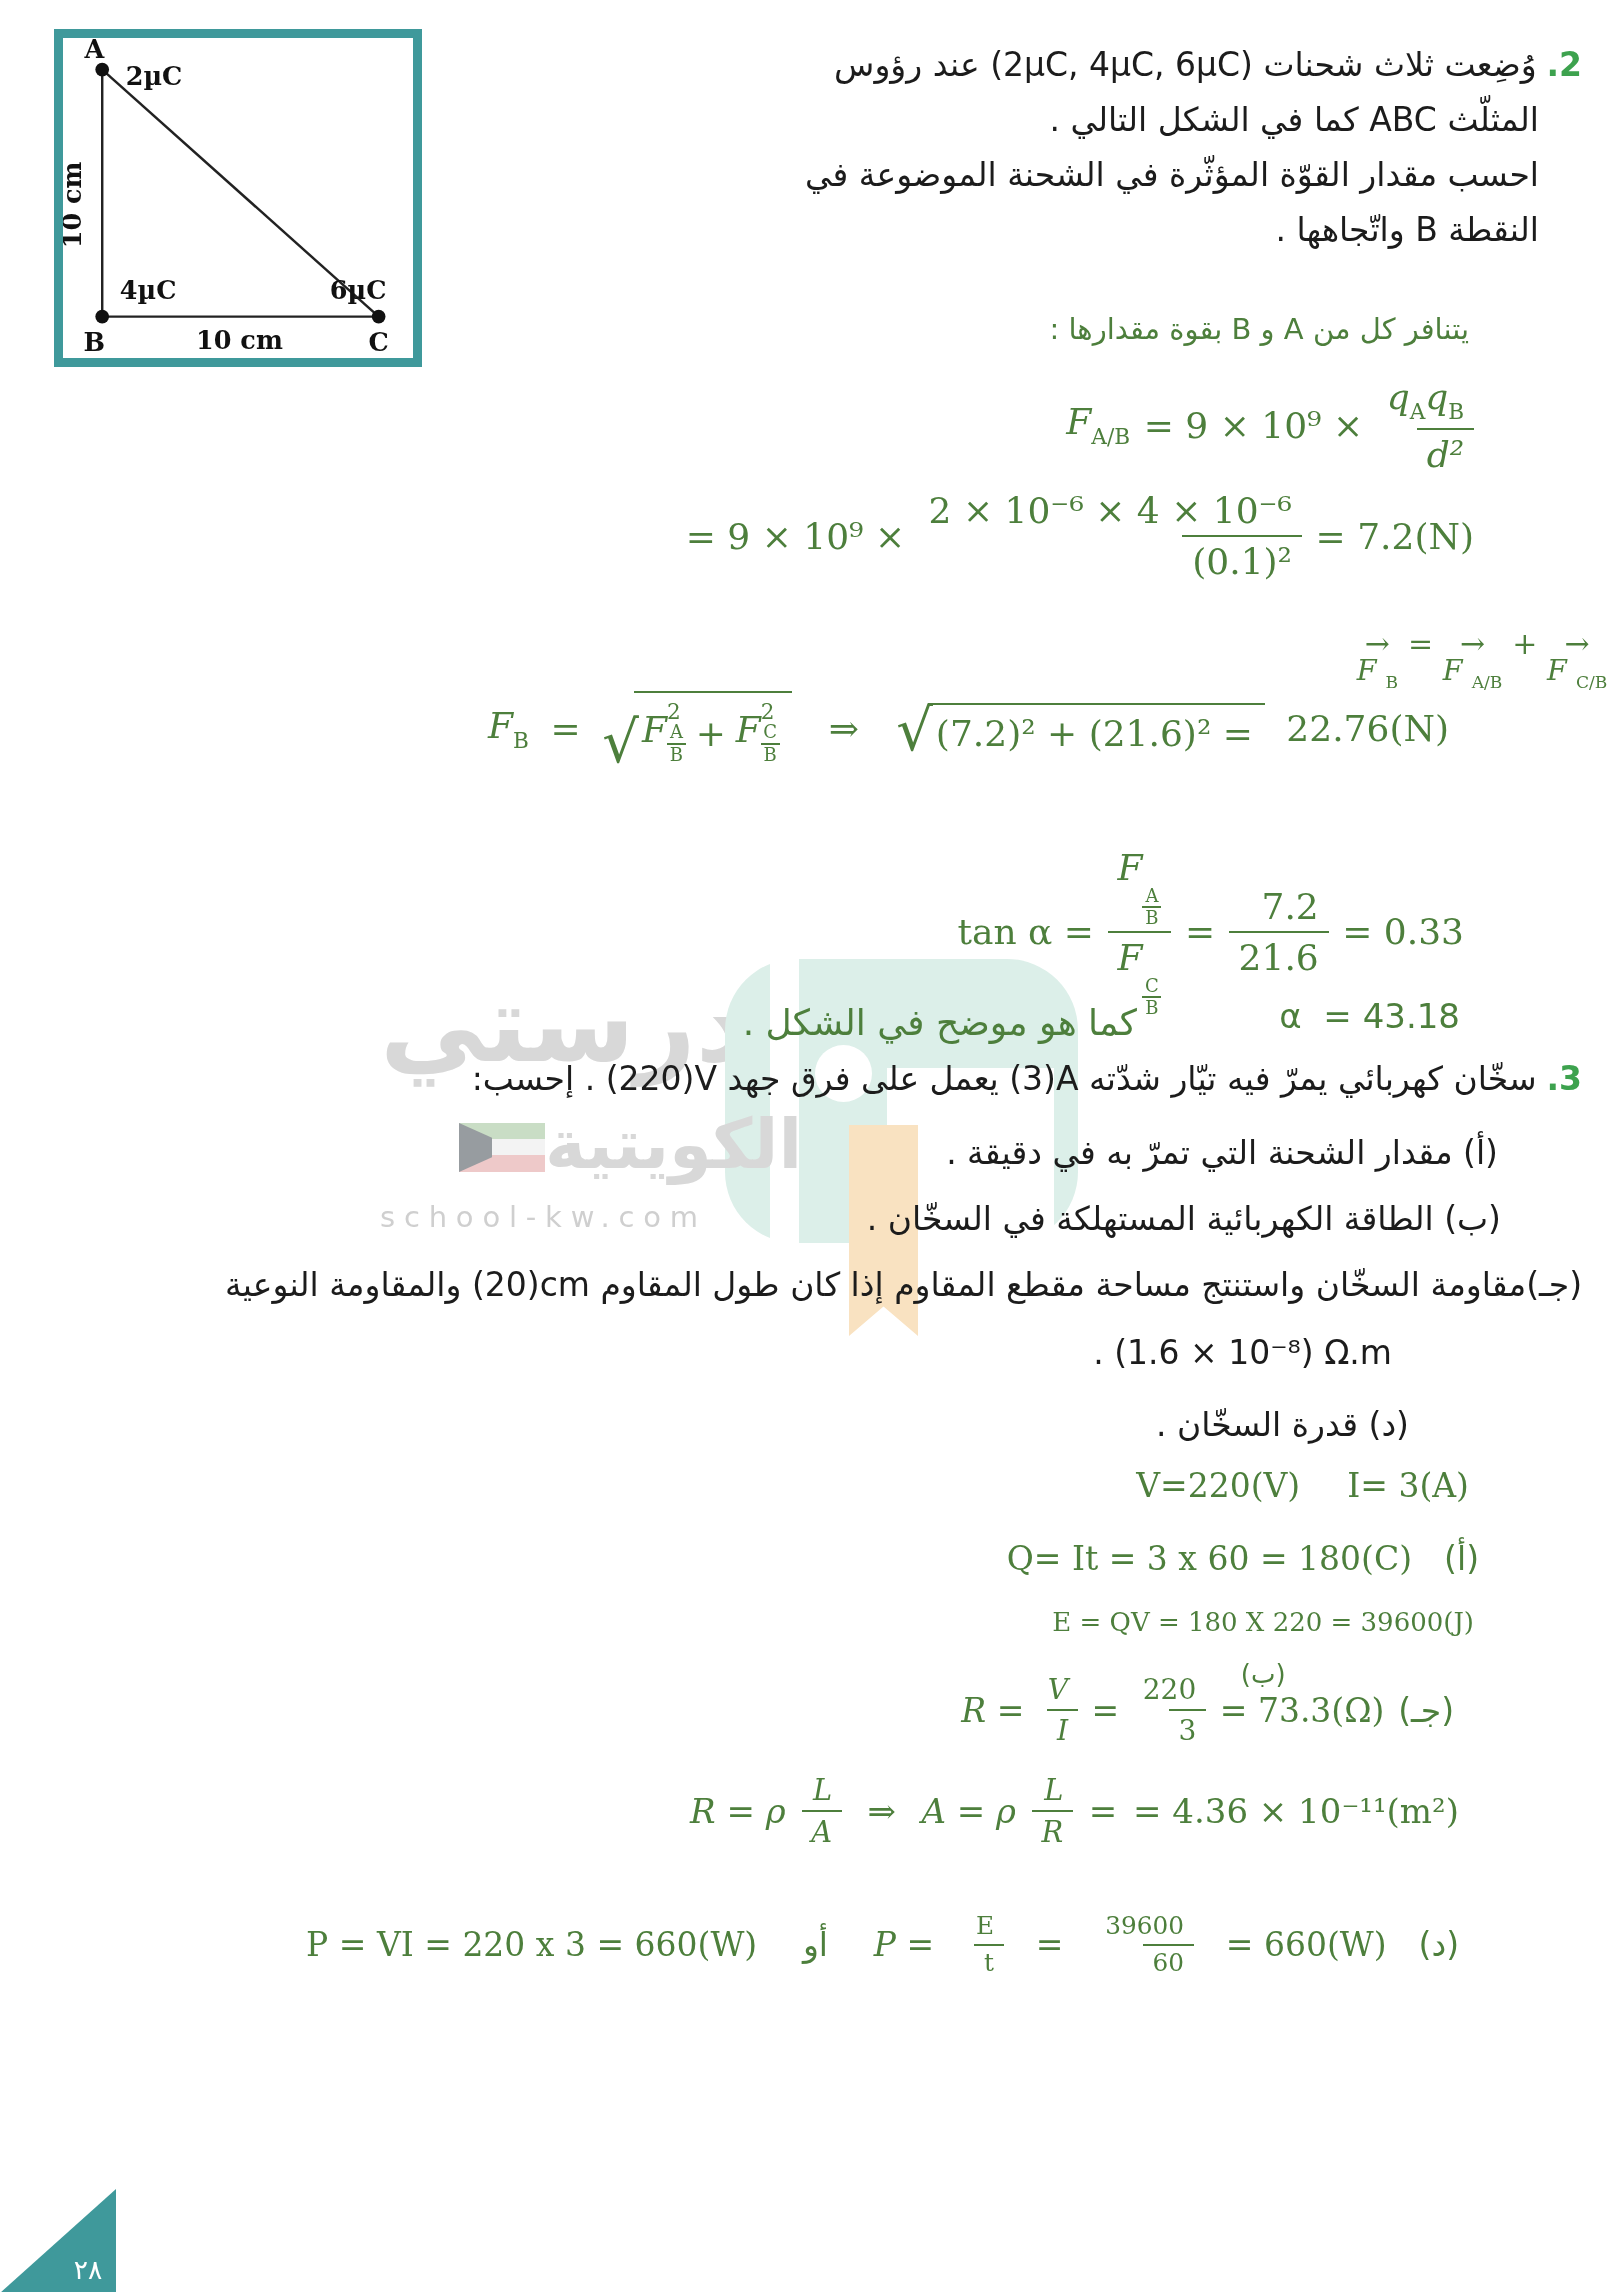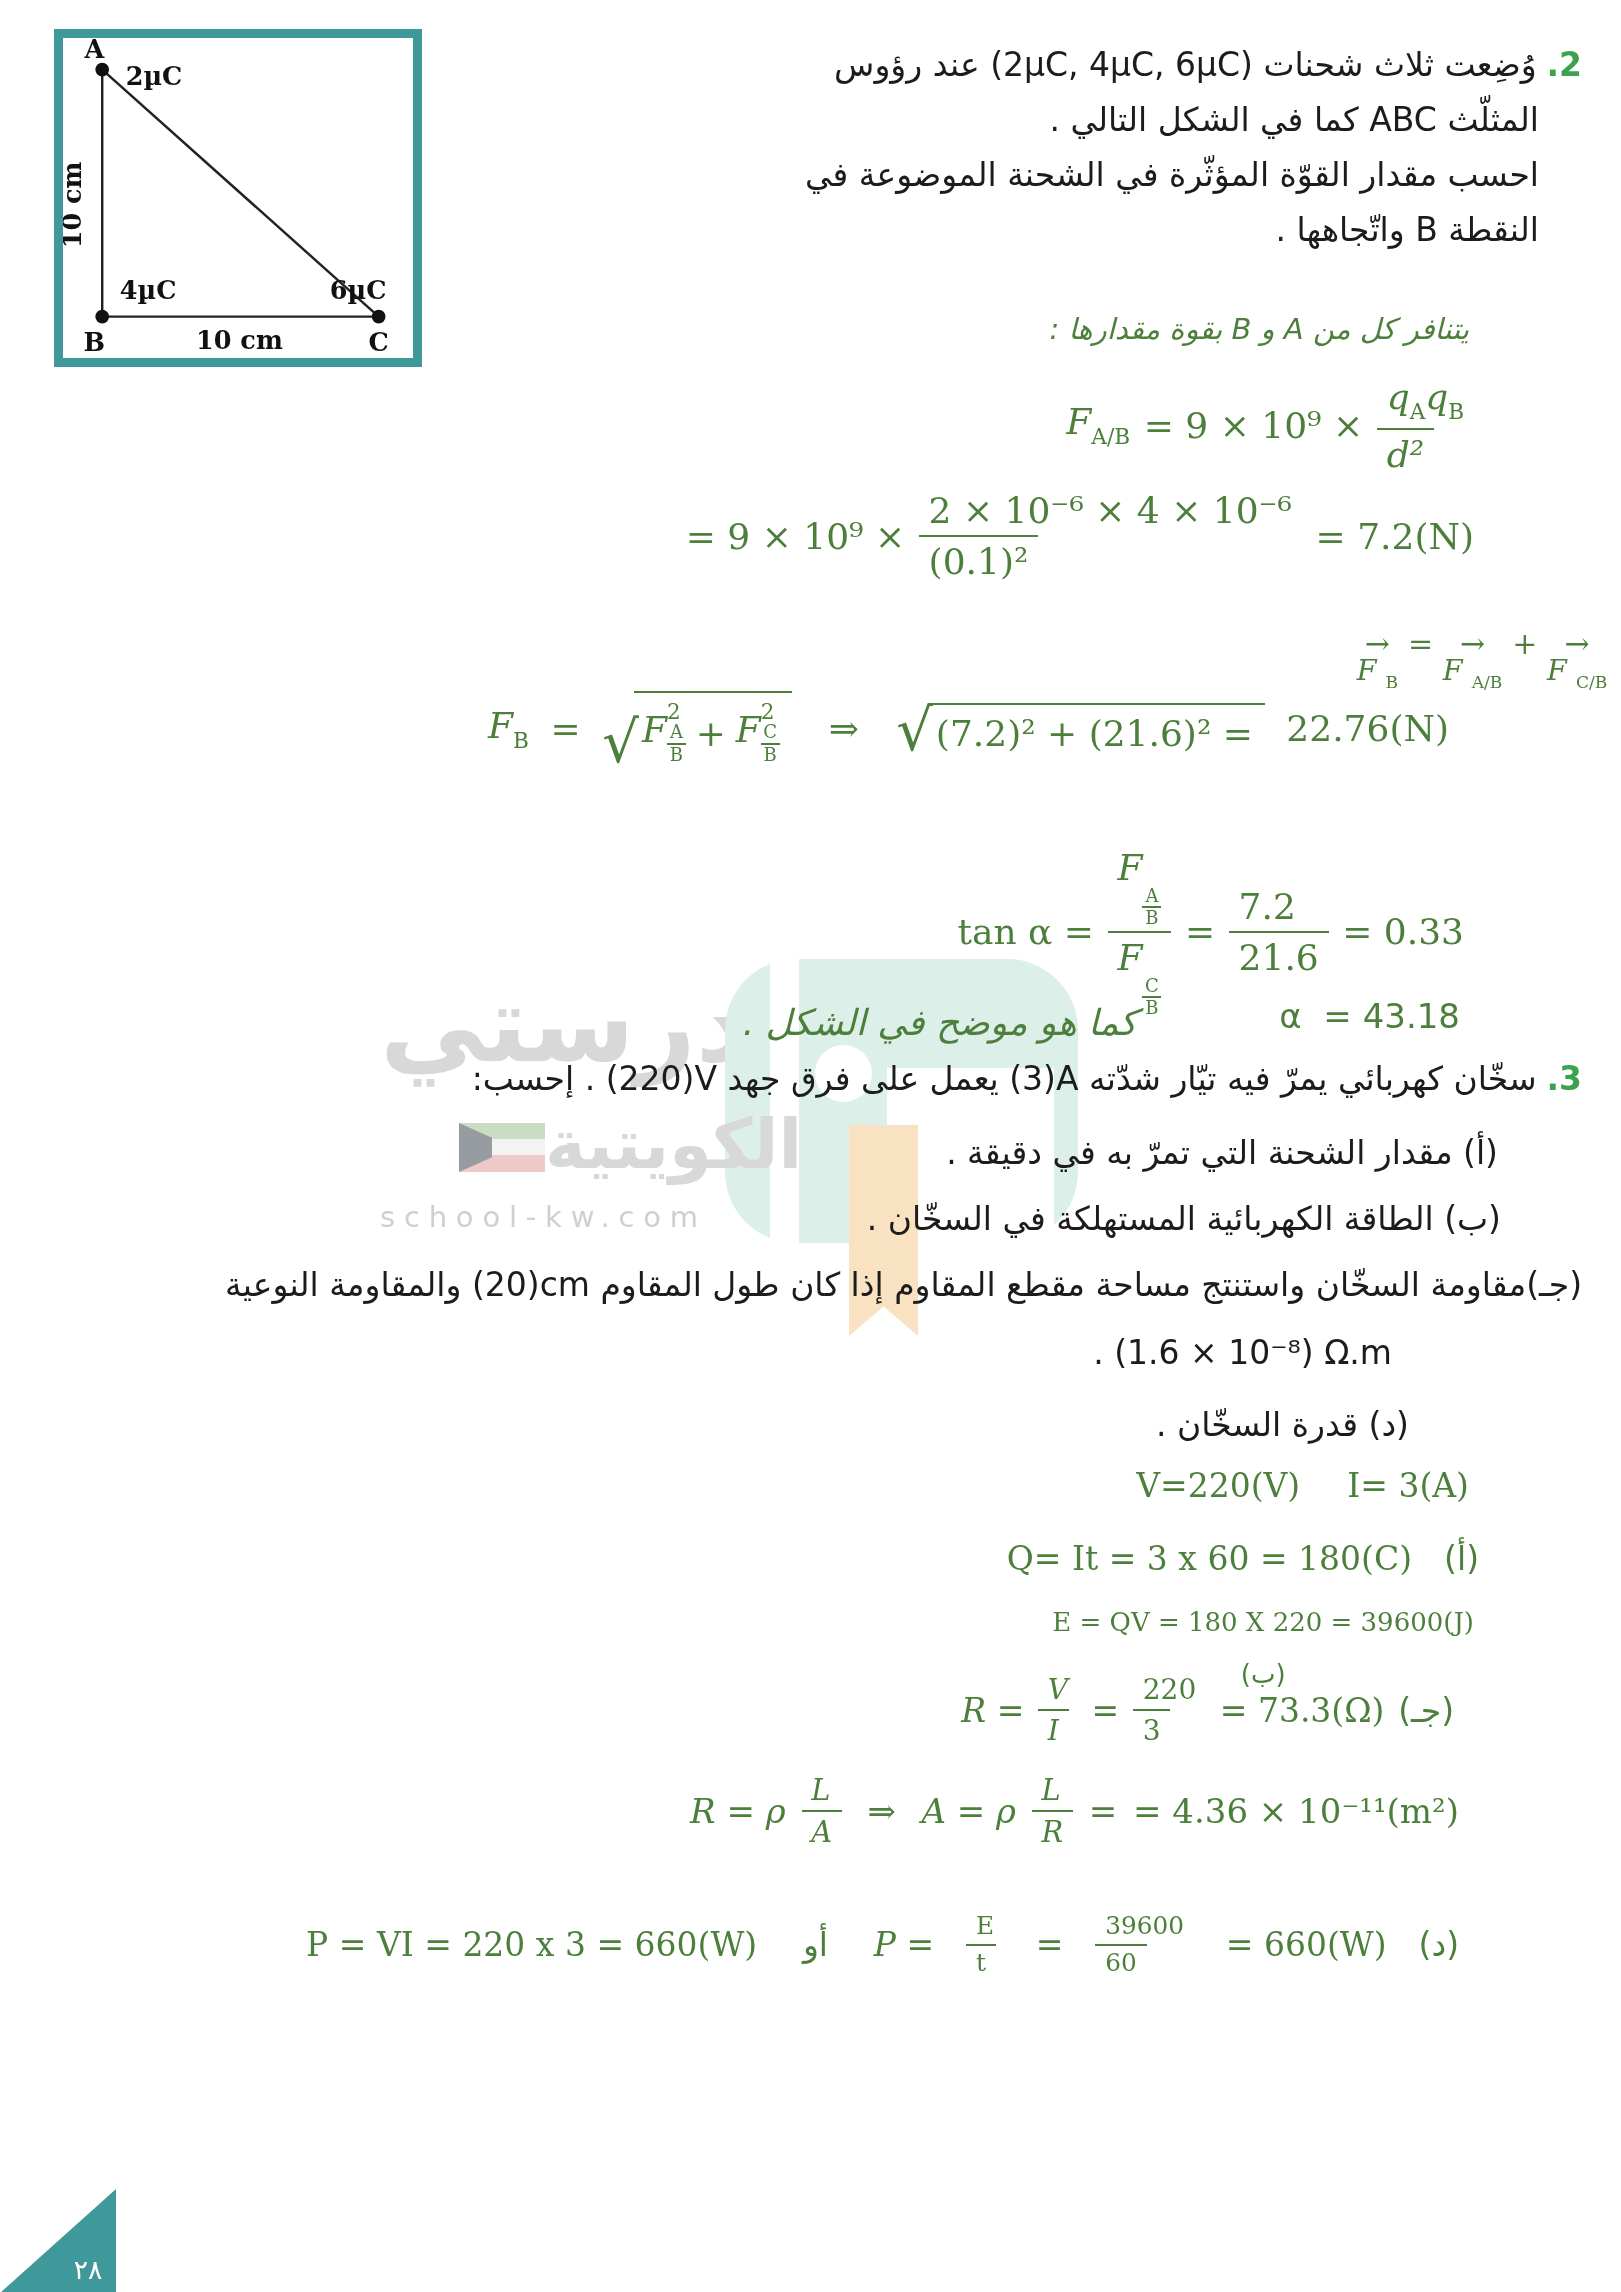--- a/index.html
+++ b/index.html
@@ -4,26 +4,26 @@
 <style>
   html,body{margin:0;padding:0;background:#e9e9e9;}
   .page{position:relative;width:1621px;height:2293px;background:#ffffff;overflow:hidden;
         font-family:"DejaVu Sans",sans-serif;color:#1c1c1c;}
   .abs{position:absolute;}
   
   .ar{direction:rtl;text-align:right;font-family:"DejaVu Sans",sans-serif;color:#1c1c1c;}
   .ptxt{font-size:33px;line-height:55px;white-space:nowrap;}
   .num-green{color:#3da24e;font-weight:bold;padding-left:9.8px;}
   
-  .gar{direction:rtl;text-align:center;color:#4d7f3c;font-family:"DejaVu Sans",sans-serif;font-style:italic;}
+  .gar{direction:rtl;text-align:center;color:#4d7f3c;font-family:"DejaVu Sans",sans-serif;}
   .row{position:absolute;display:flex;align-items:center;gap:13.7px;color:#4d7f3c;
        font-family:"DejaVu Serif",serif;white-space:nowrap;}
   .row i{font-style:italic;}
   .sub{font-size:.6em;vertical-align:-.45em;}
-  .frac{display:inline-flex;flex-direction:column;align-items:flex-start;text-align:center;vertical-align:middle;line-height:1.25;}
+  .frac{display:inline-flex;flex-direction:column;align-items:flex-end;text-align:center;vertical-align:middle;line-height:1.25;}
   .frac .den{border-top:2.9px solid currentColor;padding:2px 9.8px 0 9.8px;}
   .frac .num{padding:0 9.8px 2px 9.8px;}
   .frac.small{font-size:.75em;}
   .frac.mid{font-size:.85em;}
   .tfrac{display:inline-flex;flex-direction:column;align-items:center;font-size:.5em;line-height:1.15;vertical-align:-1.2em;}
   .tfrac .bot{border-top:2px solid currentColor;padding:0 2.9px;}
   .supsub{display:inline-flex;flex-direction:column;align-items:flex-start;line-height:1;vertical-align:middle;}
   .supsub sup{font-size:.6em;}
   .vec{display:inline-flex;flex-direction:column;align-items:center;line-height:1;}
   .vec .arr{margin-bottom:-2px;}

